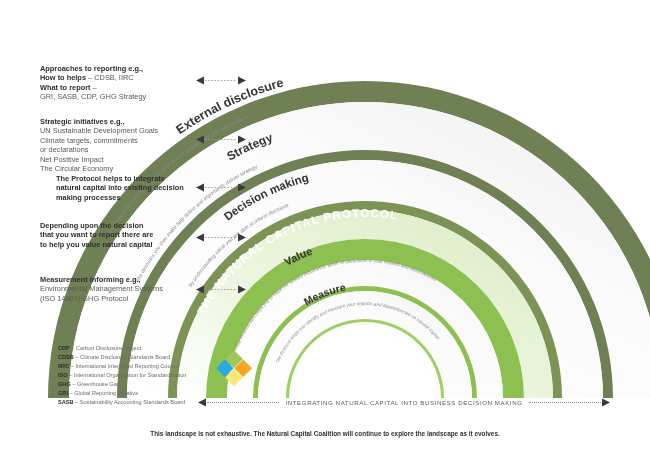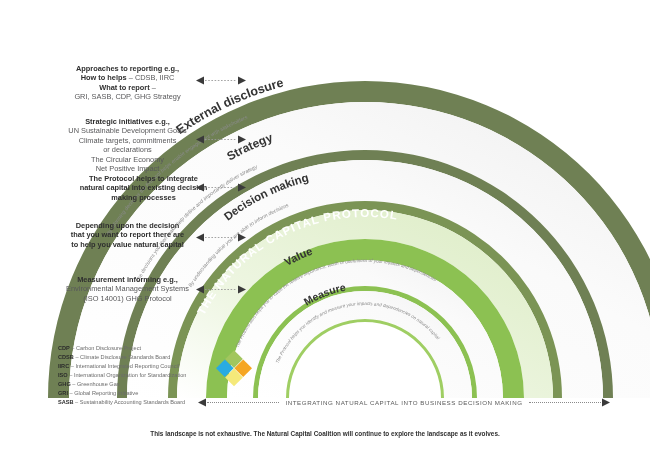--- a/index.html
+++ b/index.html
@@ -17,21 +17,21 @@
 
   svg#diagram { position: absolute; left: 0; top: 0; width: 650px; height: 460px; }
 
   .arcLabel { font-family: "Liberation Sans", sans-serif; font-weight: bold; fill: #333333; }
   .arcSub { font-family: "Liberation Sans", sans-serif; font-style: italic; fill: #8a8a8a; font-size: 5.2px; }
   .protoLabel { font-family: "Liberation Sans", sans-serif; font-weight: bold; fill: #ffffff; letter-spacing: 1.1px; }
 
   
   .callout {
     position: absolute;
-    text-align: center;
+    text-align: left;
     line-height: 1.28;
     font-size: 7.4px;
     color: #58585a;
     white-space: nowrap;
   }
   .callout b { color: #2f2f2f; font-weight: bold; }
 
   
   .connector { position: absolute; height: 9px; }
   .connector svg { display: block; }
@@ -191,22 +191,22 @@
     <div><b>How to helps</b><span> – CDSB, IIRC</span></div>
     <div><b>What to report</b><span> – </span></div>
     <div><span>GRI, SASB, CDP, GHG Strategy</span></div>
   </div>
 
   <div class="callout" id="c1" style="left:40px; top:117px; width:175px;">
     <div><b>Strategic initiatives e.g.,</b></div>
     <div><span>UN Sustainable Development Goals</span></div>
     <div><span>Climate targets, commitments</span></div>
     <div><span>or declarations</span></div>
+    <div><span>Net Positive Impact</span></div>
     <div><span>The Circular Economy</span></div>
-    <div><span>Net Positive Impact</span></div>
   </div>
 
   <div class="callout" id="c2" style="left:56px; top:174px; width:175px;">
     <div><b>The Protocol helps to integrate</b></div>
     <div><b>natural capital into existing decision</b></div>
     <div><b>making processes</b></div>
   </div>
 
   <div class="callout" id="c3" style="left:40px; top:221px; width:175px;">
     <div><b>Depending upon the decision</b></div>

